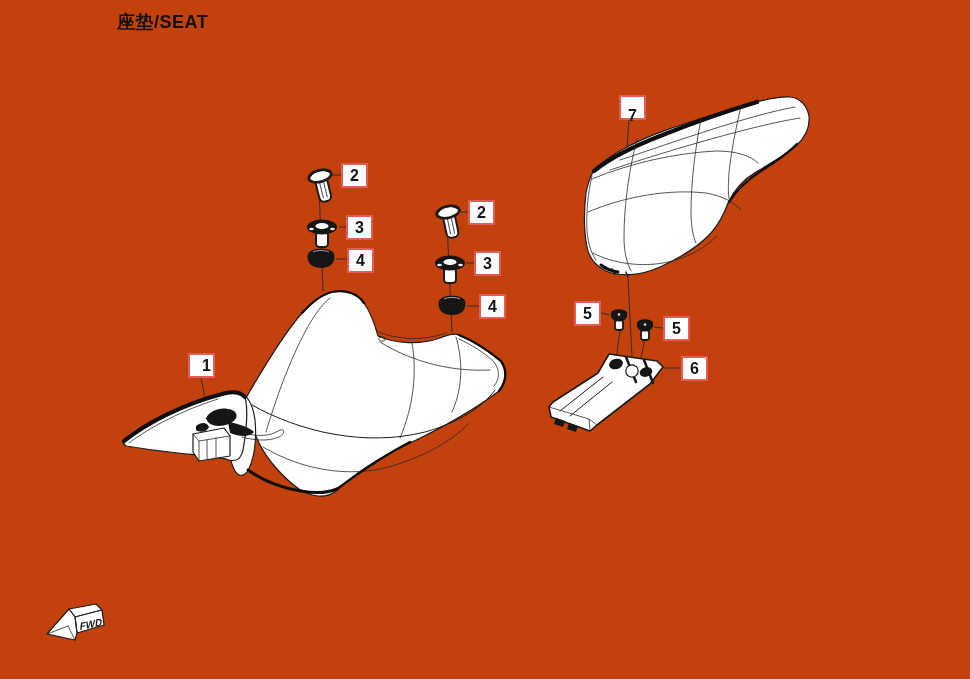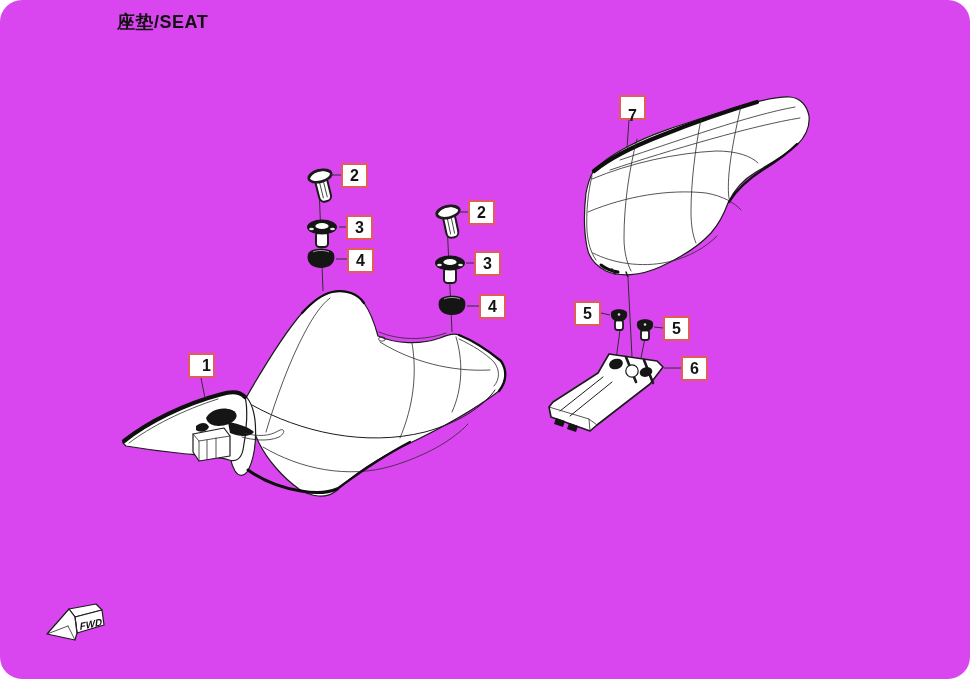--- a/index.html
+++ b/index.html
@@ -1,19 +1,18 @@
 <!DOCTYPE html>
 <html><head>
 <meta charset="utf-8">
 <style>
   html,body{margin:0;padding:0;background:#ffffff;}
   .stage{
-    position:relative;width:970px;height:679px;background:#d946ef;overflow:hidden;
+    position:relative;width:970px;height:679px;background:#c2410c;overflow:hidden;
     font-family:"Liberation Sans",sans-serif;
-    border-radius:22px;
   }
   .page-title{
     position:absolute;left:117px;top:10px;
     font-size:18px;font-weight:700;color:#111;letter-spacing:.5px;white-space:nowrap;
   }
   svg{position:absolute;left:0;top:0;}
   
   .o   {fill:#ffffff;stroke:#1b1b1b;stroke-width:1.2;stroke-linejoin:round;}
   .ln  {fill:none;stroke:#1b1b1b;stroke-width:1;stroke-linecap:round;}
   .thin{fill:none;stroke:#2a2a2a;stroke-width:.8;stroke-linecap:round;}

